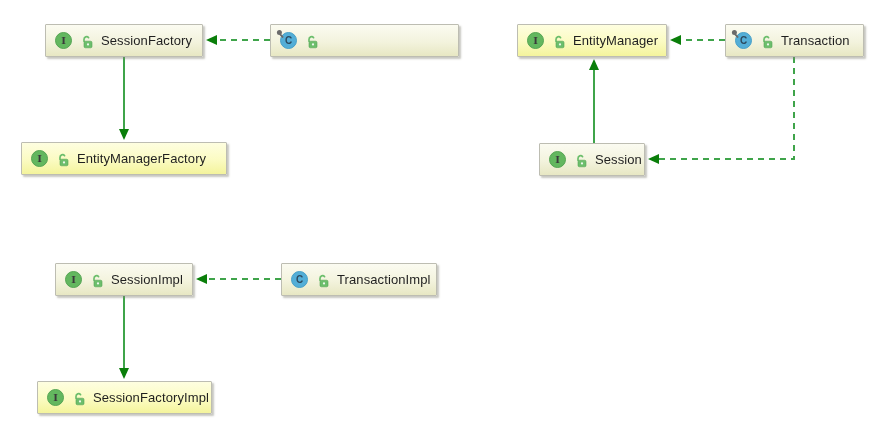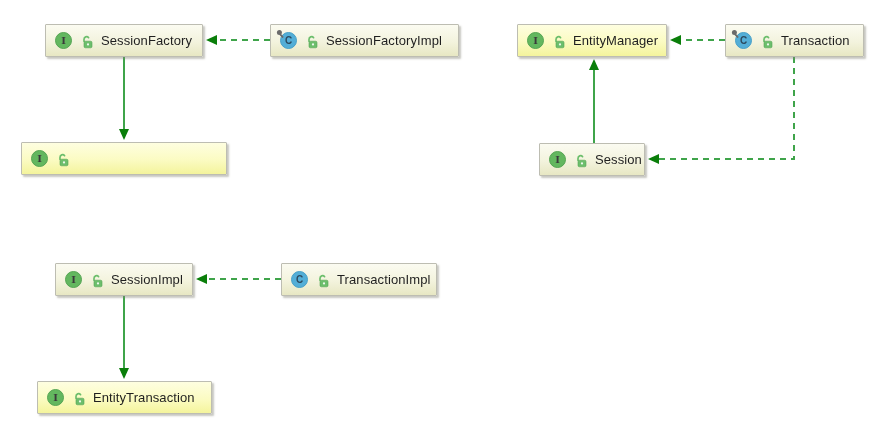--- a/index.html
+++ b/index.html
@@ -77,29 +77,29 @@
       <div class="node" style="left: 270px; top: 24px; width: 189px; height: 33px;">
         <span class="type-icon class">C<span class="key-badge"><svg width="10" height="10" viewBox="0 0 10 10" xmlns="http://www.w3.org/2000/svg">
               <circle cx="3.4" cy="3.4" r="2.5" fill="#6B6B6B"></circle>
               <rect x="4.6" y="4.6" width="4.6" height="1.8" rx="0.6" transform="rotate(45 4.6 4.6)" fill="#6B6B6B"></rect>
             </svg></span></span>
         <span class="lock"><svg width="12" height="14" viewBox="0 0 12 14" xmlns="http://www.w3.org/2000/svg">
             <path d="M3 6.2 V4.4 A2.6 2.6 0 0 1 7.6 2.7" fill="none" stroke="#6CBE6C" stroke-width="1.7" stroke-linecap="round"></path>
             <rect x="3" y="6.2" width="8" height="6.6" rx="1.4" fill="#6CBE6C" stroke="#54a454" stroke-width="0.6"></rect>
             <circle cx="7" cy="9.4" r="1.1" fill="#eef7ee"></circle>
           </svg></span>
-        <span class="label">SessionFactoryImpl</span>
       </div>
       <div class="node highlight" style="left: 21px; top: 142px; width: 206px; height: 33px;">
         <span class="type-icon interface">I</span>
         <span class="lock"><svg width="12" height="14" viewBox="0 0 12 14" xmlns="http://www.w3.org/2000/svg">
             <path d="M3 6.2 V4.4 A2.6 2.6 0 0 1 7.6 2.7" fill="none" stroke="#6CBE6C" stroke-width="1.7" stroke-linecap="round"></path>
             <rect x="3" y="6.2" width="8" height="6.6" rx="1.4" fill="#6CBE6C" stroke="#54a454" stroke-width="0.6"></rect>
             <circle cx="7" cy="9.4" r="1.1" fill="#eef7ee"></circle>
           </svg></span>
+        <span class="label">EntityManagerFactory</span>
       </div>
       <div class="node highlight" style="left: 517px; top: 24px; width: 150px; height: 33px;">
         <span class="type-icon interface">I</span>
         <span class="lock"><svg width="12" height="14" viewBox="0 0 12 14" xmlns="http://www.w3.org/2000/svg">
             <path d="M3 6.2 V4.4 A2.6 2.6 0 0 1 7.6 2.7" fill="none" stroke="#6CBE6C" stroke-width="1.7" stroke-linecap="round"></path>
             <rect x="3" y="6.2" width="8" height="6.6" rx="1.4" fill="#6CBE6C" stroke="#54a454" stroke-width="0.6"></rect>
             <circle cx="7" cy="9.4" r="1.1" fill="#eef7ee"></circle>
           </svg></span>
         <span class="label">EntityManager</span>
       </div>
@@ -142,16 +142,16 @@
           </svg></span>
         <span class="label">TransactionImpl</span>
       </div>
       <div class="node highlight" style="left: 37px; top: 381px; width: 175px; height: 33px;">
         <span class="type-icon interface">I</span>
         <span class="lock"><svg width="12" height="14" viewBox="0 0 12 14" xmlns="http://www.w3.org/2000/svg">
             <path d="M3 6.2 V4.4 A2.6 2.6 0 0 1 7.6 2.7" fill="none" stroke="#6CBE6C" stroke-width="1.7" stroke-linecap="round"></path>
             <rect x="3" y="6.2" width="8" height="6.6" rx="1.4" fill="#6CBE6C" stroke="#54a454" stroke-width="0.6"></rect>
             <circle cx="7" cy="9.4" r="1.1" fill="#eef7ee"></circle>
           </svg></span>
-        <span class="label">EntityTransaction</span>
+        <span class="label">SessionFactoryImpl</span>
       </div>
     </div>
 </div>
 
 </body></html>

